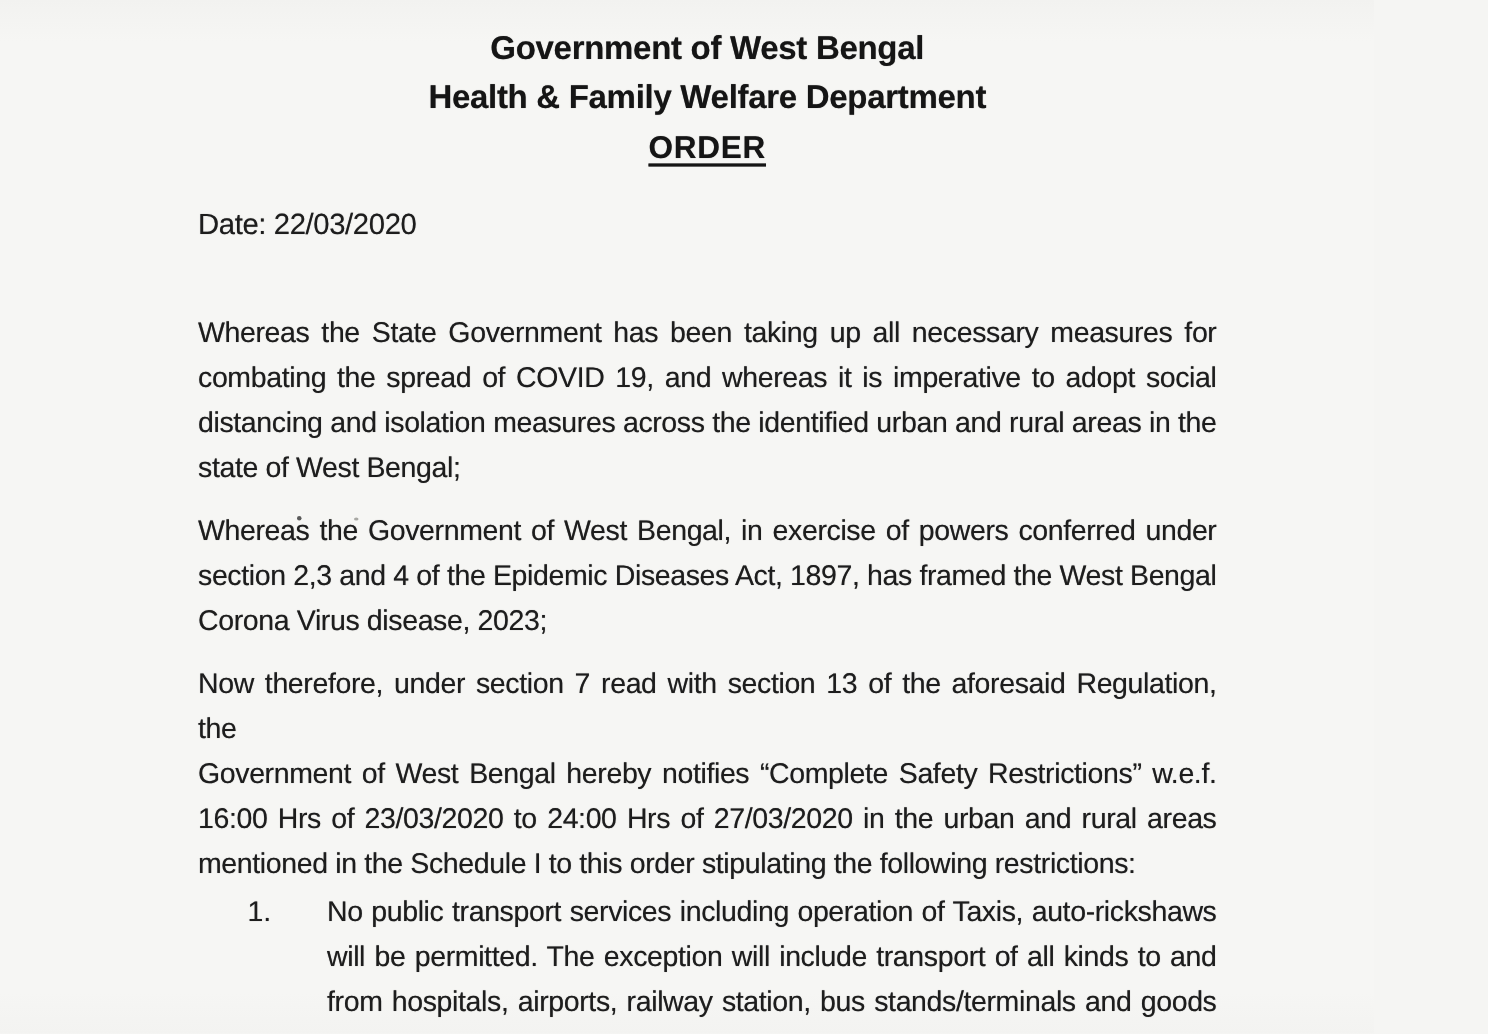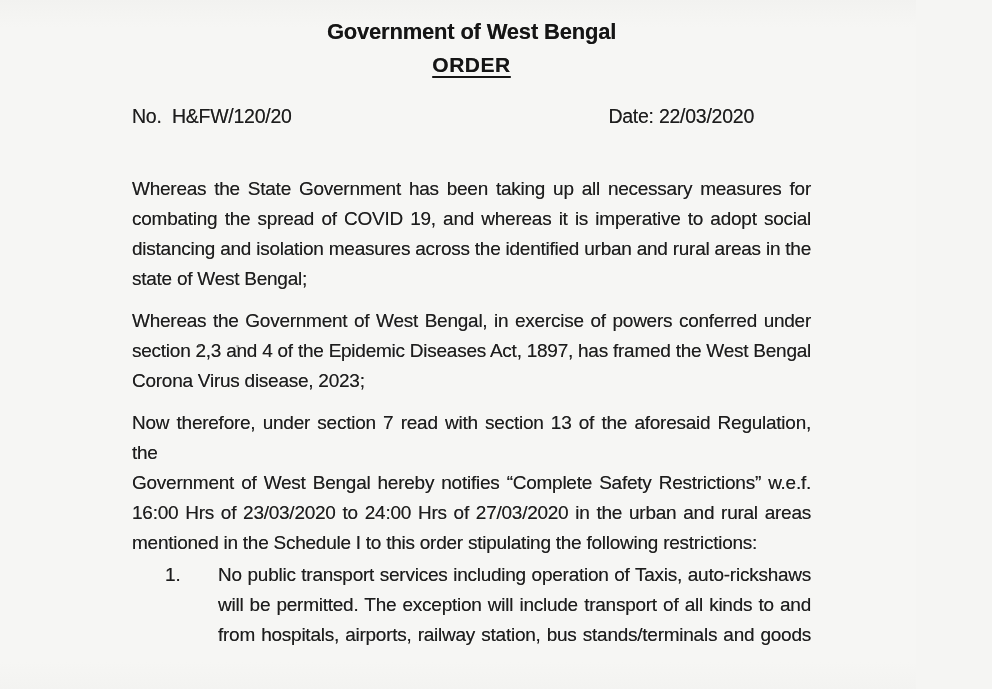--- a/index.html
+++ b/index.html
@@ -74,24 +74,24 @@
   }
   .s1 { left: 198px; top: 344px; width: 3px; height: 3px; background: #5a5a5a; }
   .s2 { left: 236px; top: 345px; width: 3px; height: 2px; background: #a8a8a4; }
 </style>
 </head>
 <body>
 
 <div class="page">
 
   <div class="title">Government of West Bengal</div>
+  <div class="title">Health &amp; Family Welfare Department</div>
   <div class="title"><span class="order-text">ORDER</span></div>
 
   <div class="meta">
-    <span class="ref">No.  H&amp;FW/120/20</span>
     <span class="date">Date: 22/03/2020</span>
   </div>
 
   <div class="para para-first">
     <div class="line jline">Whereas the State Government has been taking up all necessary measures for</div>
     <div class="line jline">combating the spread of COVID 19, and whereas it is imperative to adopt social</div>
     <div class="line jline">distancing and isolation measures across the identified urban and rural areas in the</div>
     <div class="line lline">state of West Bengal;</div>
   </div>
 

